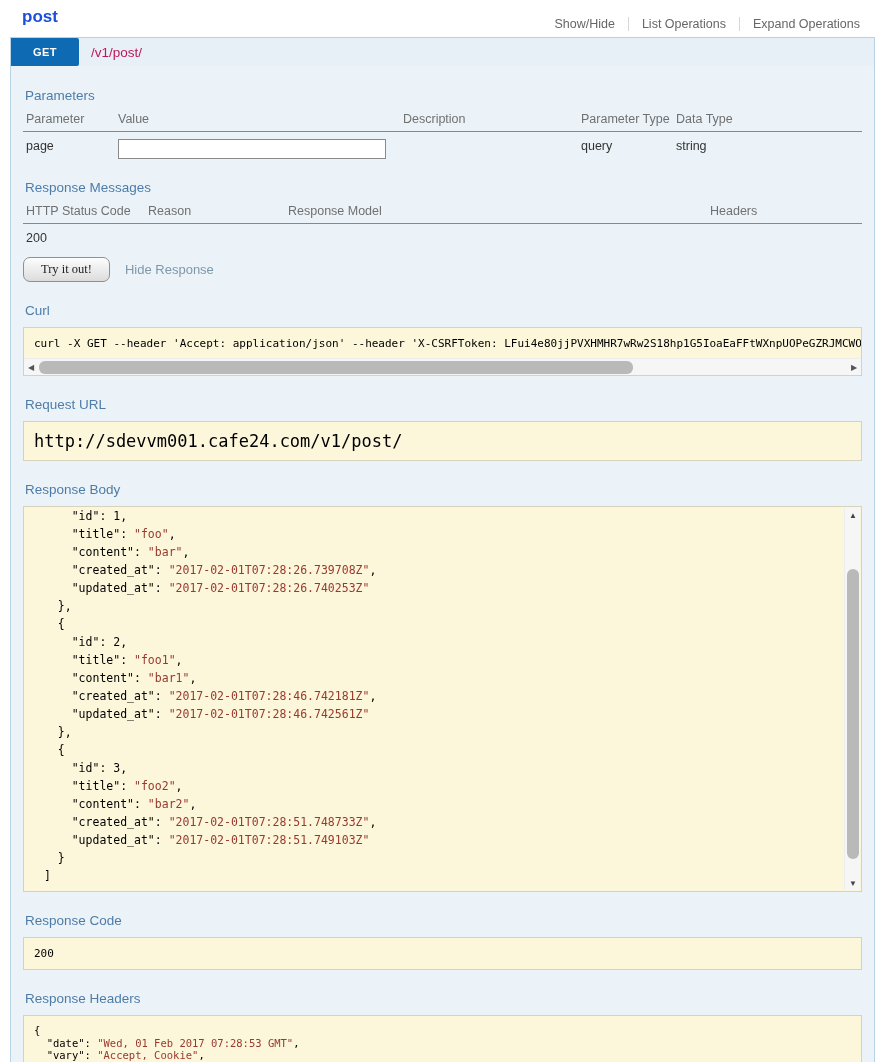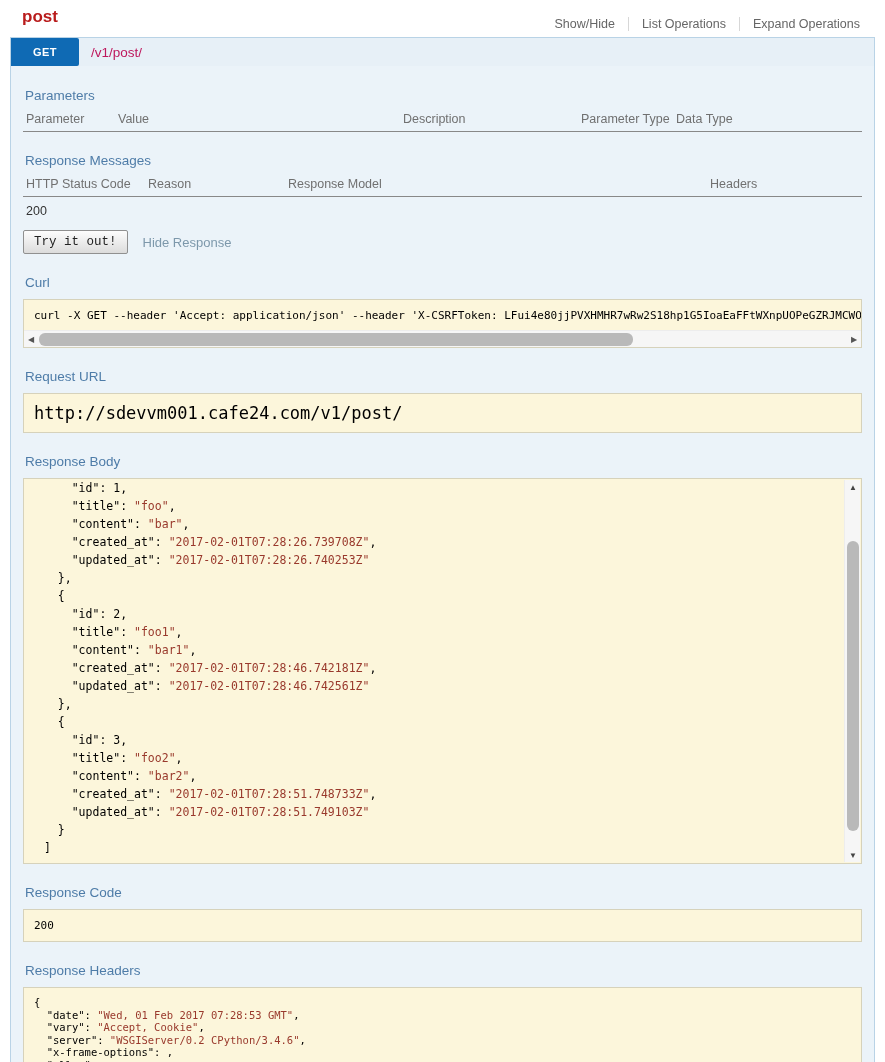--- a/index.html
+++ b/index.html
@@ -1,21 +1,21 @@
 <!DOCTYPE html>
 <html><head>
 <meta charset="utf-8">
 <style>
   * { box-sizing: border-box; margin: 0; padding: 0; }
   html, body { width: 885px; height: 1062px; background: #ffffff; font-family: "Liberation Sans", sans-serif; }
   body { position: relative; overflow: hidden; }
 
   
   .top-row { display: flex; justify-content: space-between; align-items: flex-start; padding: 7px 12px 0 22px; }
-  .page-title { font-size: 17px; font-weight: bold; color: #b91c1c; }
+  .page-title { font-size: 17px; font-weight: bold; color: #1d4ed8; }
   .top-links { display: flex; align-items: flex-end; margin-top: 10px; }
   .top-links a { font-size: 12.5px; color: #666; text-decoration: none; padding: 0 13px; cursor: pointer; }
   .top-links .sep { width: 1px; height: 14px; background: #d7d7d7; }
 
   
   .panel { margin: 6px 10px 0 10px; border: 1px solid #b9d3e6; background: #ebf3f9; }
   .panel-heading { display: flex; align-items: stretch; background: #e7f0f7; height: 28px; cursor: pointer; }
   .method-badge { background: #0f6ab4; color: #fff; font-size: 11px; font-weight: bold; width: 68px; display: flex; align-items: center; justify-content: center; letter-spacing: 0.5px; border-radius: 0 2px 2px 0; }
   .endpoint-path { font-size: 13.5px; color: #be185d; display: flex; align-items: center; padding-left: 12px; text-decoration: none; }
 
@@ -34,21 +34,21 @@
   .params .c4 { width: 95px; }
   .params .c5 { flex: 1; }
   .value-input { width: 268px; height: 20px; border: 1px solid #8a8a8a; background: #fff; font-size: 12px; padding: 1px 4px; font-family: "Liberation Sans", sans-serif; }
   .msgs .c1 { width: 125px; padding-left: 3px; }
   .msgs .c2 { width: 140px; }
   .msgs .c3 { width: 422px; }
   .msgs .c4 { flex: 1; }
 
   
   .actions { display: flex; align-items: center; margin-top: 12px; }
-  .try-btn { font-family: Liberation Mono, monospace; font-size: 12.5px; color: #222; padding: 4px 10px; border: 1px solid #909090; border-radius: 2px; background: linear-gradient(#fdfdfd, #dcdcdc); cursor: pointer; }
+  .try-btn { font-family: Liberation Serif, serif; font-size: 12.5px; color: #222; padding: 4px 17px; border: 1px solid #909090; border-radius: 7px; background: linear-gradient(#fdfdfd, #dcdcdc); cursor: pointer; }
   .hide-link { margin-left: 15px; font-size: 13px; color: #7d98ab; cursor: pointer; }
 
   
   .code-box { background: #fcf6db; border: 1px solid #d6d2bb; color: #000; }
   .mono { font-family: "DejaVu Sans Mono", monospace; }
   .curl-box .cmd { font-size: 11px; padding: 9px 10px 8px 10px; white-space: nowrap; overflow: hidden; }
   .hscroll { position: relative; height: 17px; background: #f6f6f6; border-top: 1px solid #ededed; }
   .hscroll .arrow { position: absolute; top: 0; width: 14px; height: 17px; display: flex; align-items: center; justify-content: center; font-size: 8px; color: #555; cursor: pointer; }
   .hscroll .arrow.left { left: 0; }
   .hscroll .arrow.right { right: 0; }
@@ -94,20 +94,27 @@
   <div class="content">
 
     <h2 class="section-heading first">Parameters</h2>
     <div class="tbl params">
       <div class="tbl-head">
         <div class="c1">Parameter</div>
         <div class="c2">Value</div>
         <div class="c3">Description</div>
         <div class="c4">Parameter Type</div>
         <div class="c5">Data Type</div>
+      </div>
+      <div class="tbl-row">
+        <div class="c1">page</div>
+        <div class="c2"><input class="value-input" type="text" value="" style=""></div>
+        <div class="c3"></div>
+        <div class="c4">query</div>
+        <div class="c5">string</div>
       </div>
     </div>
 
     <h2 class="section-heading">Response Messages</h2>
     <div class="tbl msgs">
       <div class="tbl-head">
         <div class="c1">HTTP Status Code</div>
         <div class="c2">Reason</div>
         <div class="c3">Response Model</div>
         <div class="c4">Headers</div>

